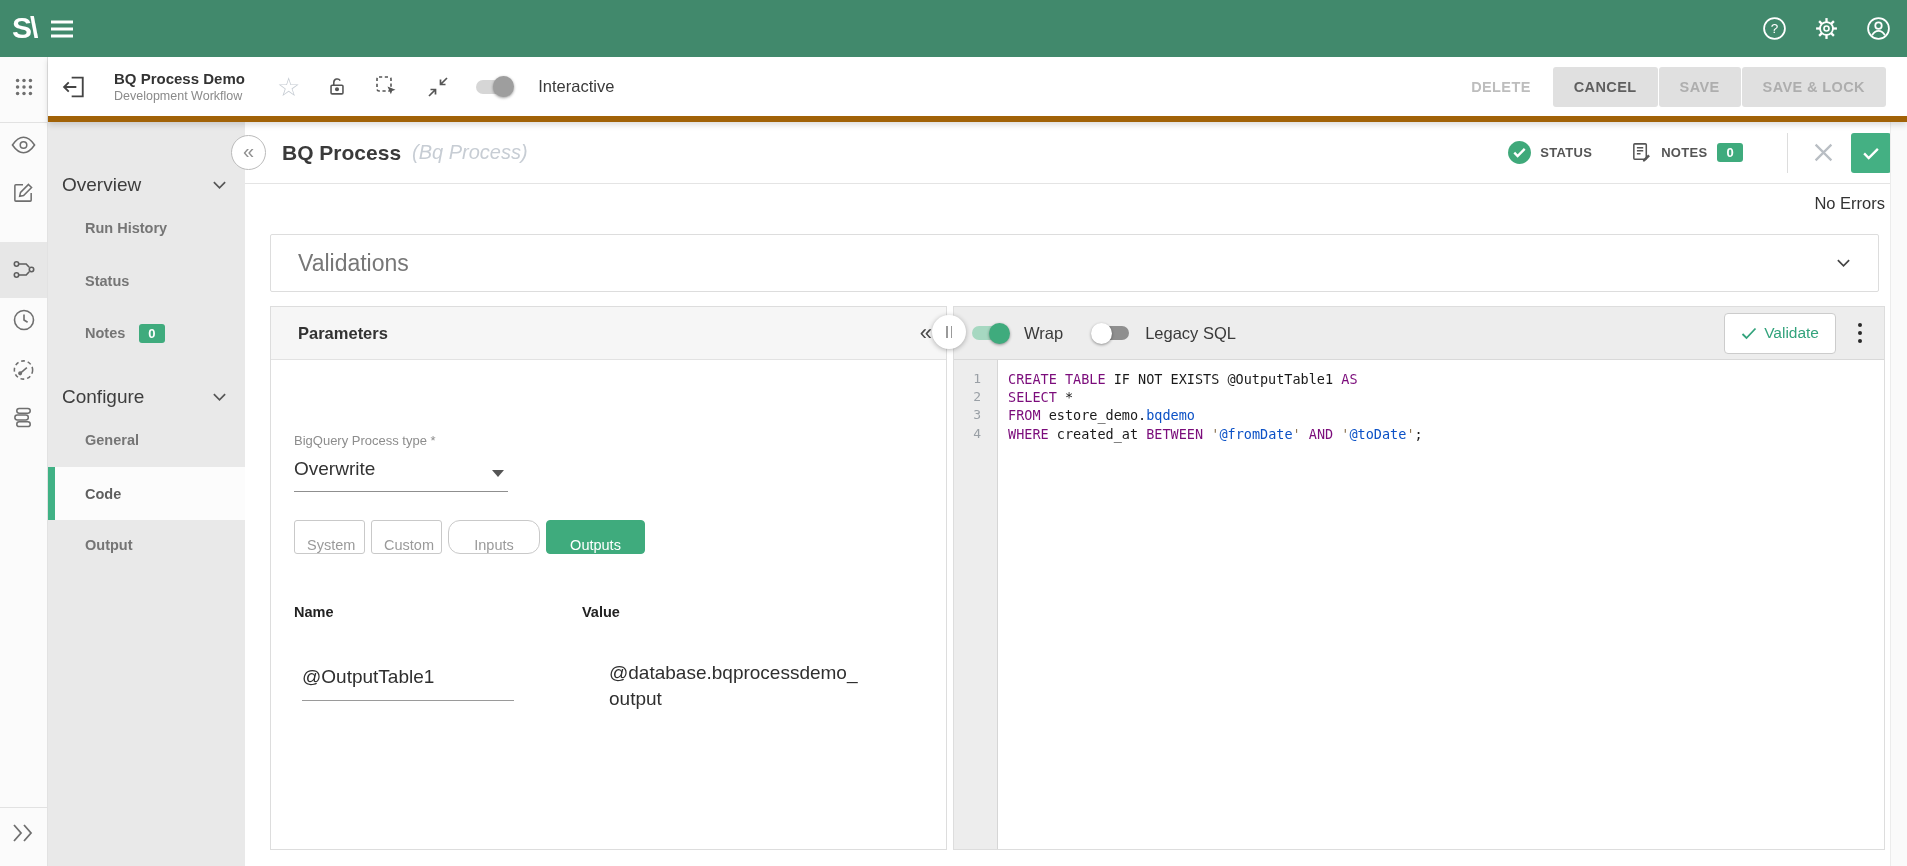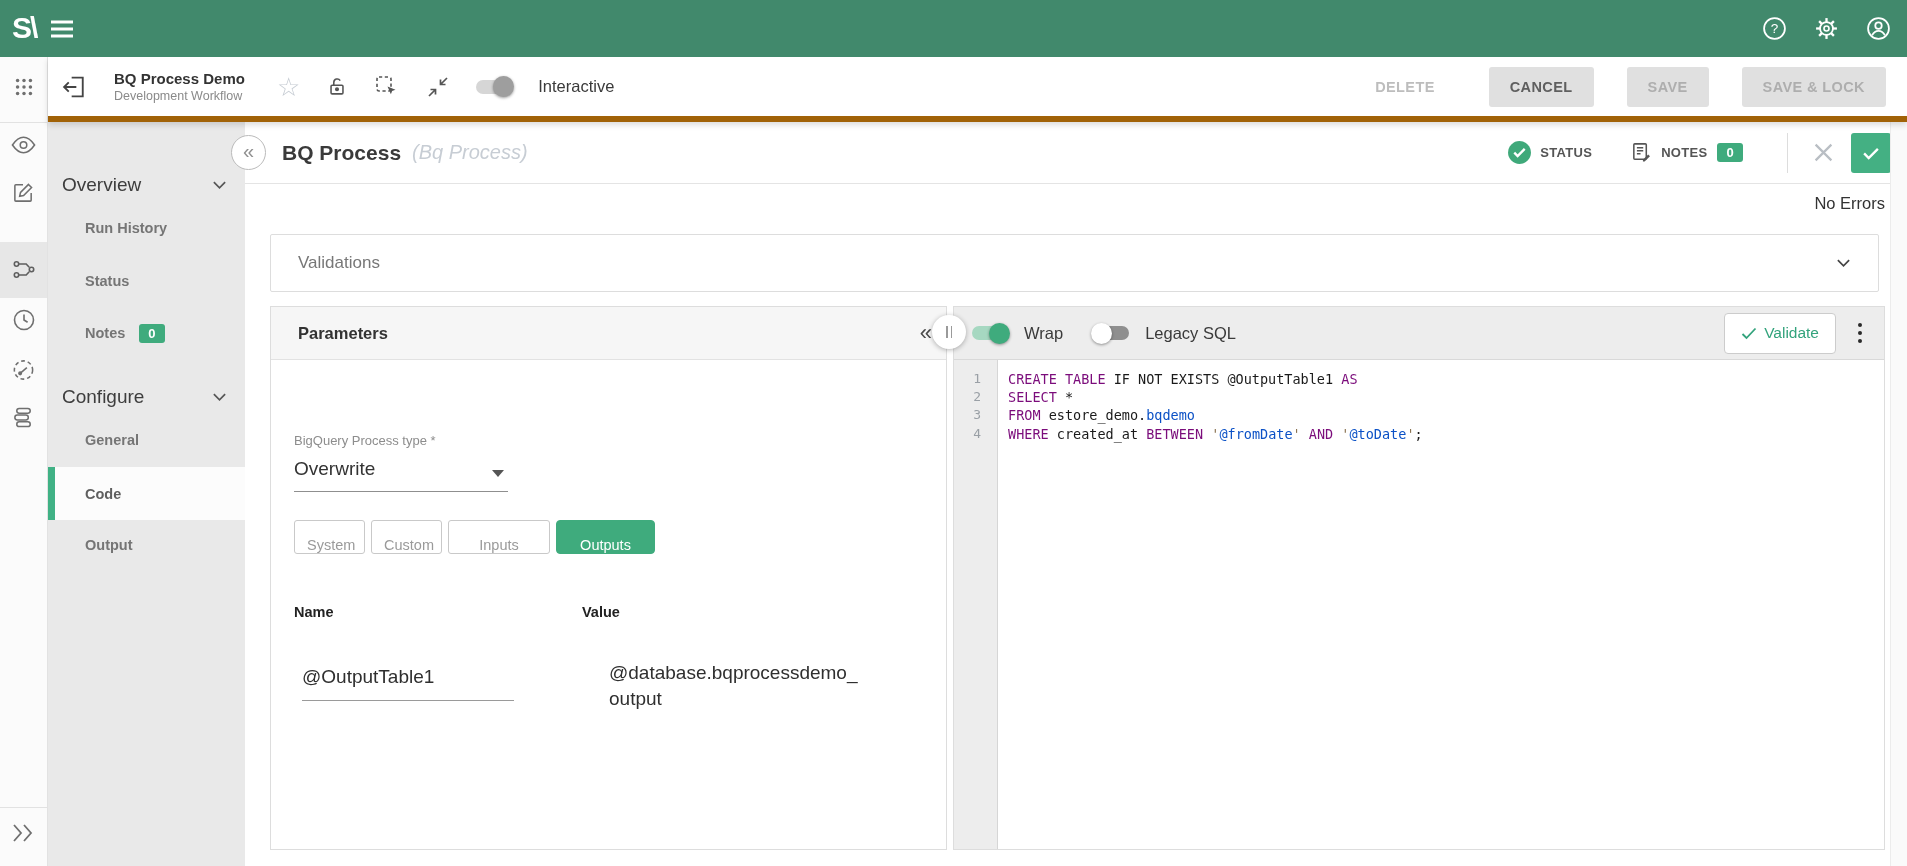--- a/index.html
+++ b/index.html
@@ -23,21 +23,21 @@
 
   
   .toolbar { position:absolute; left:48px; top:57px; width:1859px; height:65px; background:#fff;
     border-bottom:6px solid #a16207; box-shadow:0 3px 6px rgba(0,0,0,.14);
     display:flex; align-items:center; z-index:5; }
   .tb-left { display:flex; align-items:center; gap:26px; padding-left:12px; }
   .title-block { margin-right:6px; }
   .tb-title { font-size:15px; font-weight:bold; color:#333; }
   .tb-subtitle { font-size:12.5px; color:#8a8a8a; margin-top:2px; }
   .star-glyph { font-size:26px; color:#c6ccd3; line-height:1; }
-  .tb-right { margin-left:auto; display:flex; align-items:center; gap:33px; padding-right:21px; }
+  .tb-right { margin-left:auto; display:flex; align-items:center; gap:1px; padding-right:21px; }
   .btn { border:none; border-radius:3px; height:40px; padding:0 21px; font-size:14.5px;
     letter-spacing:.4px; cursor:pointer; font-family:inherit; font-weight:bold; }
   .btn-text { background:transparent; color:#bdbdbd; }
   .btn-gray { background:#e0e0e0; color:#5f5f5f; }
   .btn-disabled { background:#e0e0e0; color:#aeaeae; }
 
   
   .toggle { position:relative; width:36px; height:14px; border-radius:8px; flex:0 0 auto; cursor:pointer; }
   .toggle .knob { position:absolute; top:-3.5px; width:21px; height:21px; border-radius:50%;
     box-shadow:0 1px 3px rgba(0,0,0,.4); }
@@ -77,41 +77,41 @@
   .hdr-divider { width:1px; height:40px; background:#ddd; margin:0 22px 0 44px; }
   .confirm-btn { width:40px; height:40px; border:none; border-radius:3px; background:#44b083;
     margin-left:14px; margin-right:16px; cursor:pointer; display:flex; align-items:center; justify-content:center; }
   .close-x { cursor:pointer; display:flex; }
 
   .no-errors { position:absolute; right:22px; top:72px; font-size:16.5px; color:#333; }
 
   .validations { position:absolute; left:25px; top:112px; width:1609px; height:58px;
     border:1px solid #ddd; border-radius:2px; background:#fff; display:flex; align-items:center;
     padding:0 27px; cursor:pointer; }
-  .validations-title { font-size:17px; color:#777; }
+  .validations-title { font-size:23px; color:#777; }
   .validations .chev { margin-left:auto; }
 
   
   .params-panel { position:absolute; left:25px; top:184px; width:677px; height:544px;
     border:1px solid #ddd; background:#fff; }
   .panel-header { height:53px; background:#f6f6f6; border-bottom:1px solid #e2e2e2;
     display:flex; align-items:center; padding:0 14px 0 27px; }
   .panel-title { font-size:16.5px; font-weight:bold; color:#333; }
   .collapse-arrow { margin-left:auto; font-size:22px; color:#4a4a4a; cursor:pointer; line-height:1; }
   .params-body { position:relative; height:489px; }
   .field-label { position:absolute; left:23px; top:73px; font-size:13px; color:#8d8d8d; }
   .select { position:absolute; left:23px; top:95px; width:214px; height:37px;
     border-bottom:1px solid #8f8f8f; cursor:pointer; }
   .select-value { font-size:19px; color:#333; padding-top:3px; }
   .select-caret { position:absolute; right:4px; top:15px; width:0; height:0;
     border-left:6px solid transparent; border-right:6px solid transparent; border-top:7px solid #555; }
   .tabs { position:absolute; left:23px; top:160px; display:flex; gap:6px; }
   .tab { height:32px; border:1px solid #c9c9c9; border-radius:3px; background:#fff; color:#9a9a9a;
     font-size:14.5px; font-family:inherit; cursor:pointer; padding:16px 12px; }
-  .tab.t0 { width:71px; } .tab.t1 { width:71px; } .tab.t2 { width:102px; }
+  .tab.t0 { width:71px; } .tab.t1 { width:71px; } .tab.t2 { width:92px;border-radius:12px; }
   .tab.active { background:#3fab7d; border-color:#3fab7d; color:#fff; border-radius:4px; width:99px; }
   .col-hdr { position:absolute; top:244px; font-size:14.5px; font-weight:bold; color:#222; }
   .col-name { left:23px; } .col-value { left:311px; }
   .param-input { position:absolute; left:31px; top:306px; width:212px; border-bottom:1px solid #9a9a9a;
     font-size:19px; color:#2f2f2f; padding-bottom:12px; }
   .param-value { position:absolute; left:338px; top:300px; width:252px; font-size:19px;
     line-height:26px; color:#2f2f2f; word-break:break-all; }
 
   
   .panel-handle { position:absolute; left:687px; top:193px; width:34px; height:34px; border-radius:50%;

